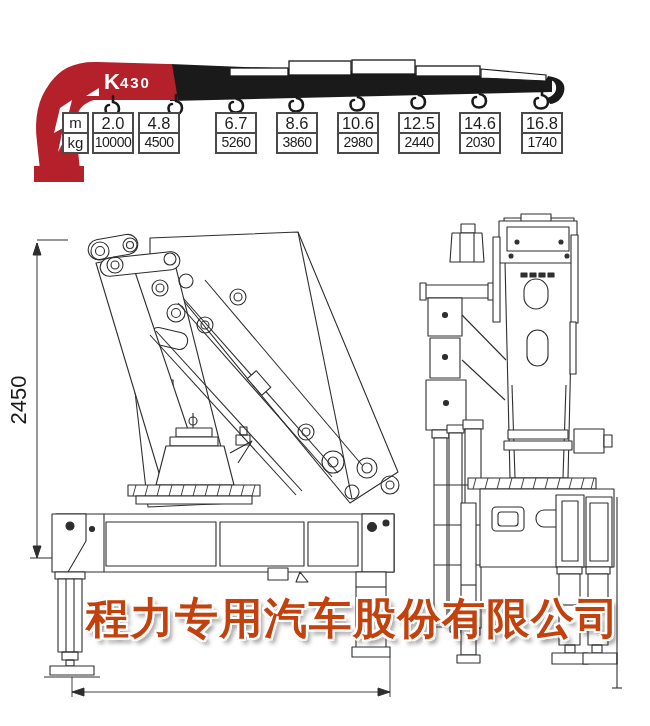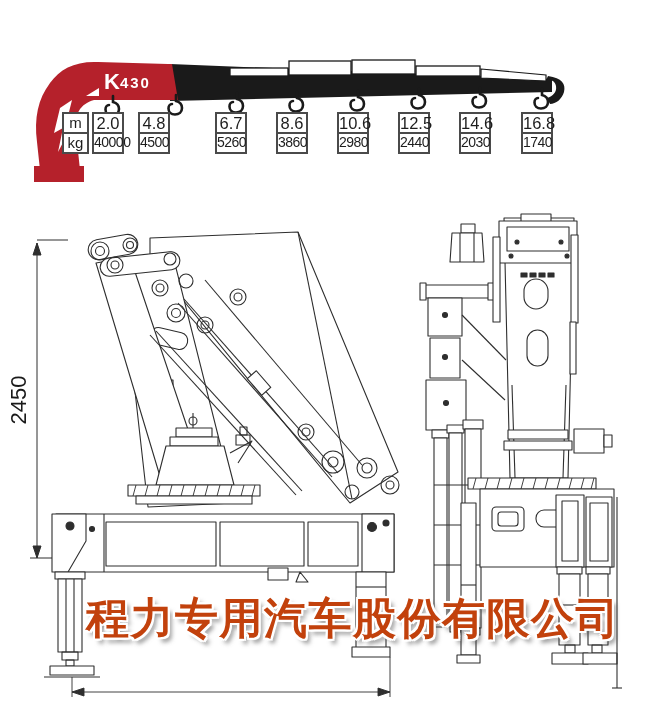--- a/index.html
+++ b/index.html
@@ -2,21 +2,21 @@
 <html><head>
 <meta charset="utf-8">
 <style>
   html,body{margin:0;padding:0;background:#fff;}
   .stage{position:relative;width:650px;height:726px;background:#fff;overflow:hidden;
          font-family:"Liberation Sans",sans-serif;}
   svg{position:absolute;left:0;}
   .top-chart{top:0;}
   .drawings{top:185px;}
   
-  .lc-box{position:absolute;top:112px;width:32px;height:42px;border:2px solid #4a4a4a;
+  .lc-box{position:absolute;top:112px;width:42px;height:42px;border:2px solid #4a4a4a;
           background:#fff;box-sizing:border-box;}
   .lc-head{position:absolute;top:112px;left:62px;width:27px;height:42px;border:2px solid #4a4a4a;
           background:#fff;box-sizing:border-box;}
   .lc-cell{height:18px;line-height:18px;text-align:center;color:#1d1d1d;
            font-size:16.5px;font-weight:400;}
   .lc-cell.top{border-bottom:2px solid #4a4a4a;}
   .lc-cell.kg{font-size:14px;letter-spacing:-0.5px;line-height:17px;}
   .lc-head .lc-cell{font-size:15px;}
   
   .red-line{position:absolute;color:#c2410c;font-weight:bold;white-space:nowrap;
@@ -71,21 +71,21 @@
     </g>
   </svg>
 
   <div class="lc-head">
     <div class="lc-cell top">m</div>
     <div class="lc-cell">kg</div>
   </div>
 
   <div class="lc-box" style="left:92px">
     <div class="lc-cell top">2.0</div>
-    <div class="lc-cell kg">40000</div>
+    <div class="lc-cell kg">10000</div>
   </div>
   <div class="lc-box" style="left:138px">
     <div class="lc-cell top">4.8</div>
     <div class="lc-cell kg">4500</div>
   </div>
   <div class="lc-box" style="left:215px">
     <div class="lc-cell top">6.7</div>
     <div class="lc-cell kg">5260</div>
   </div>
   <div class="lc-box" style="left:276px">

